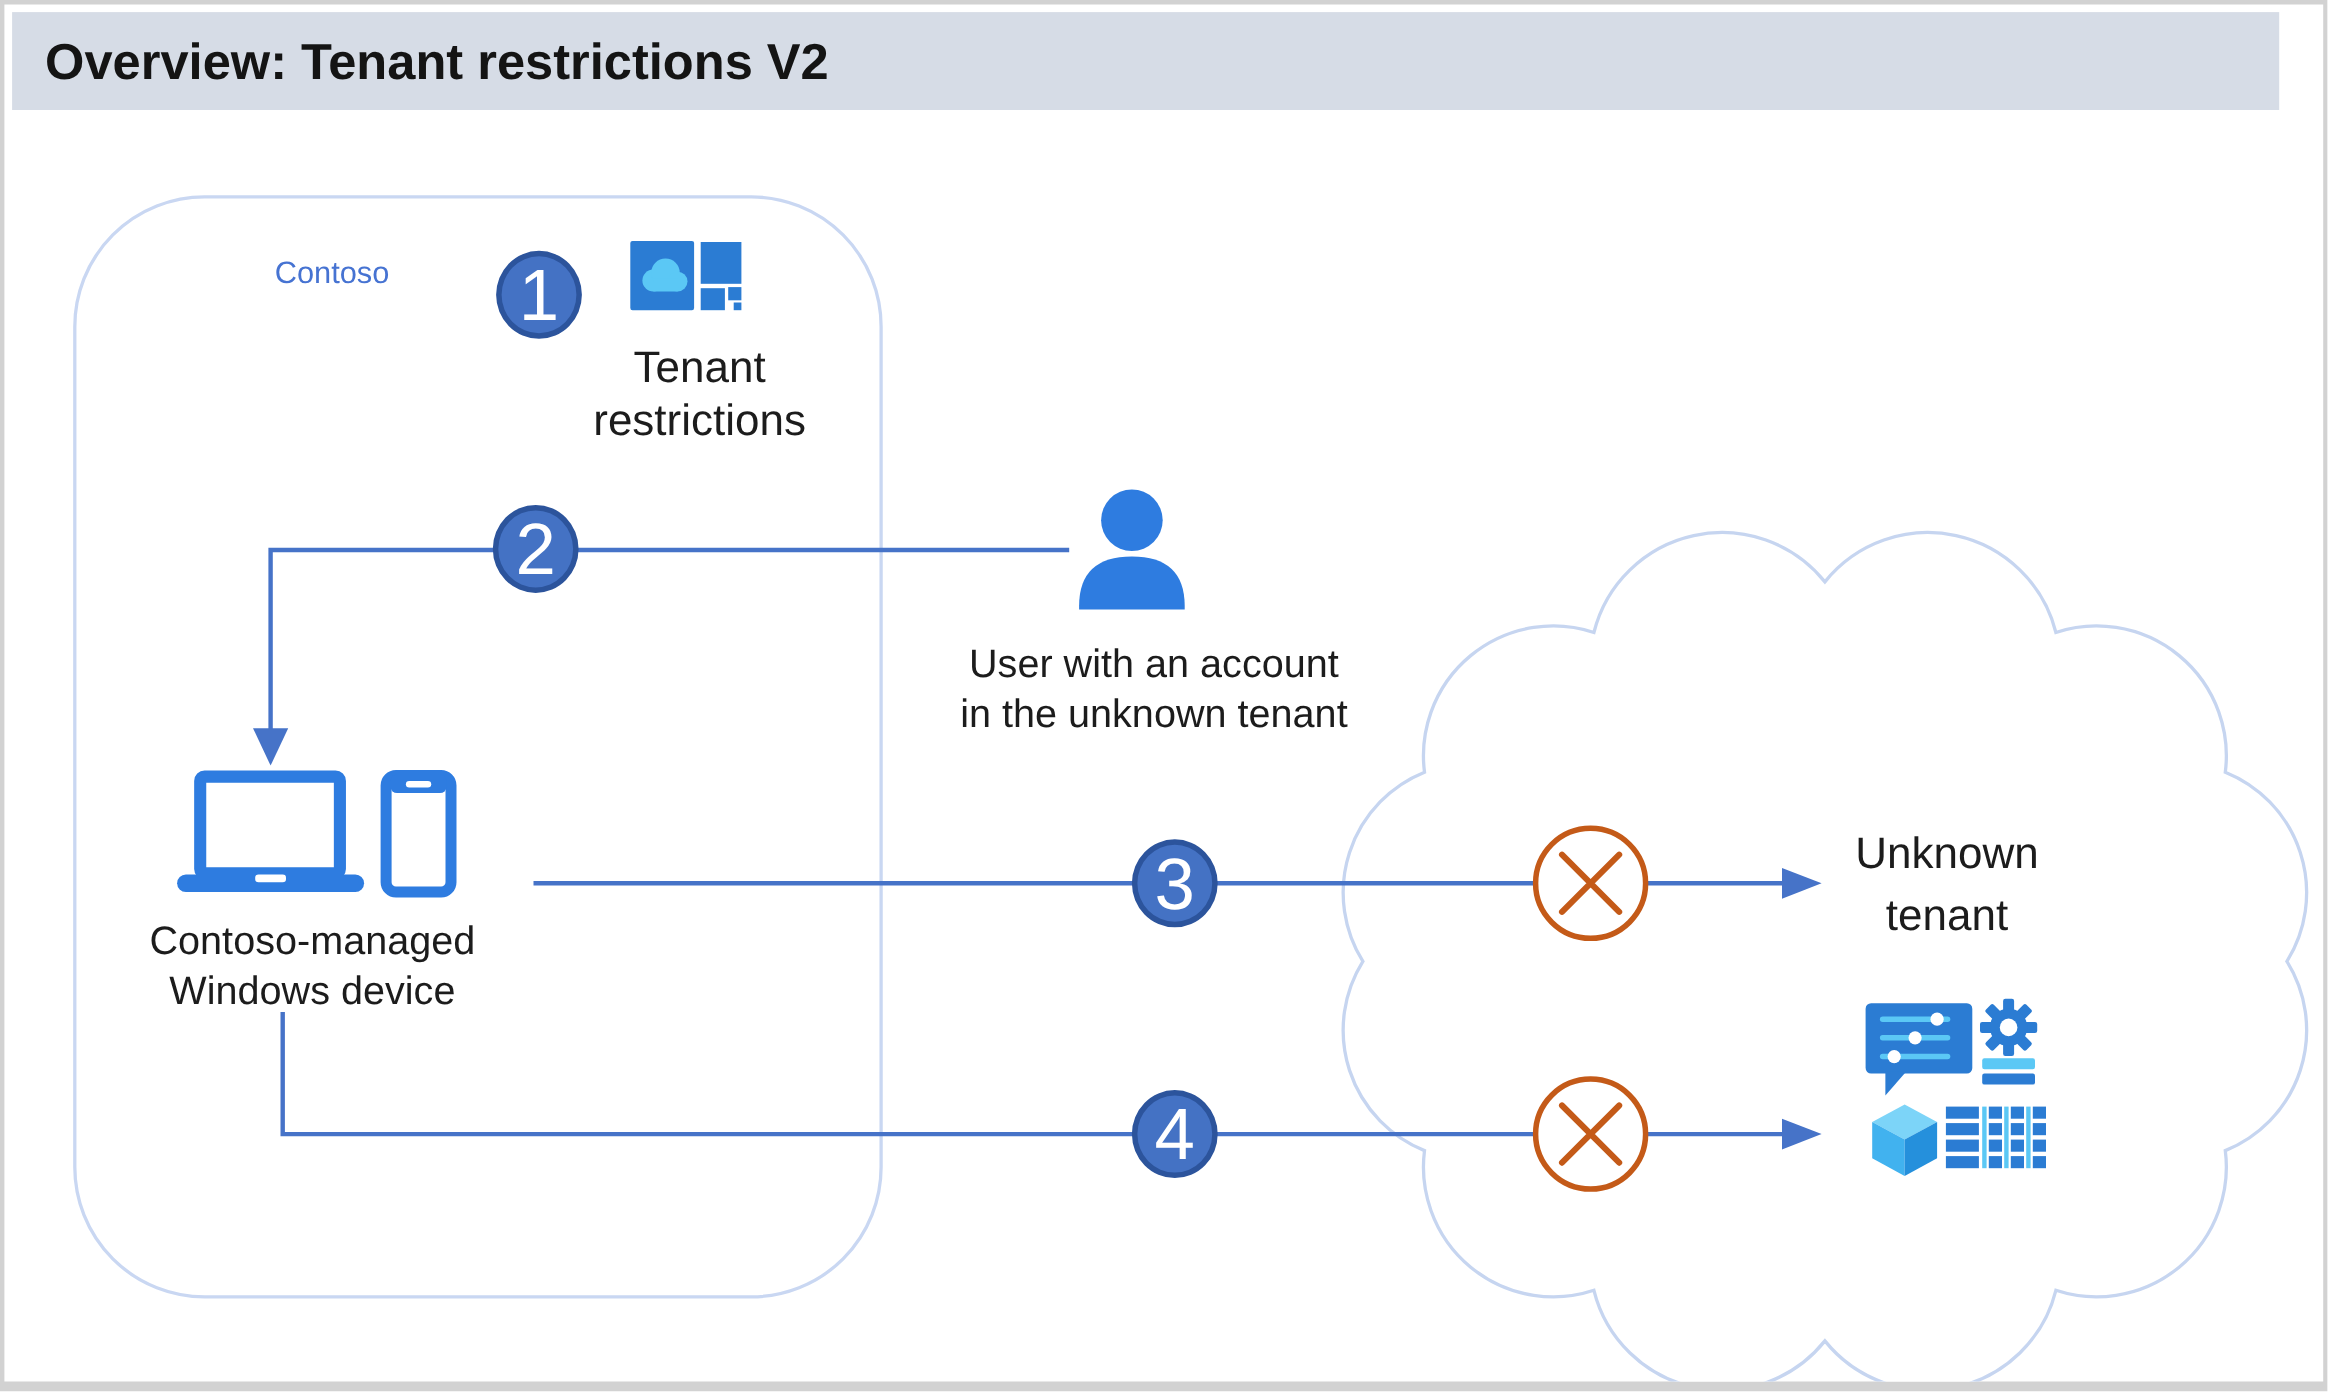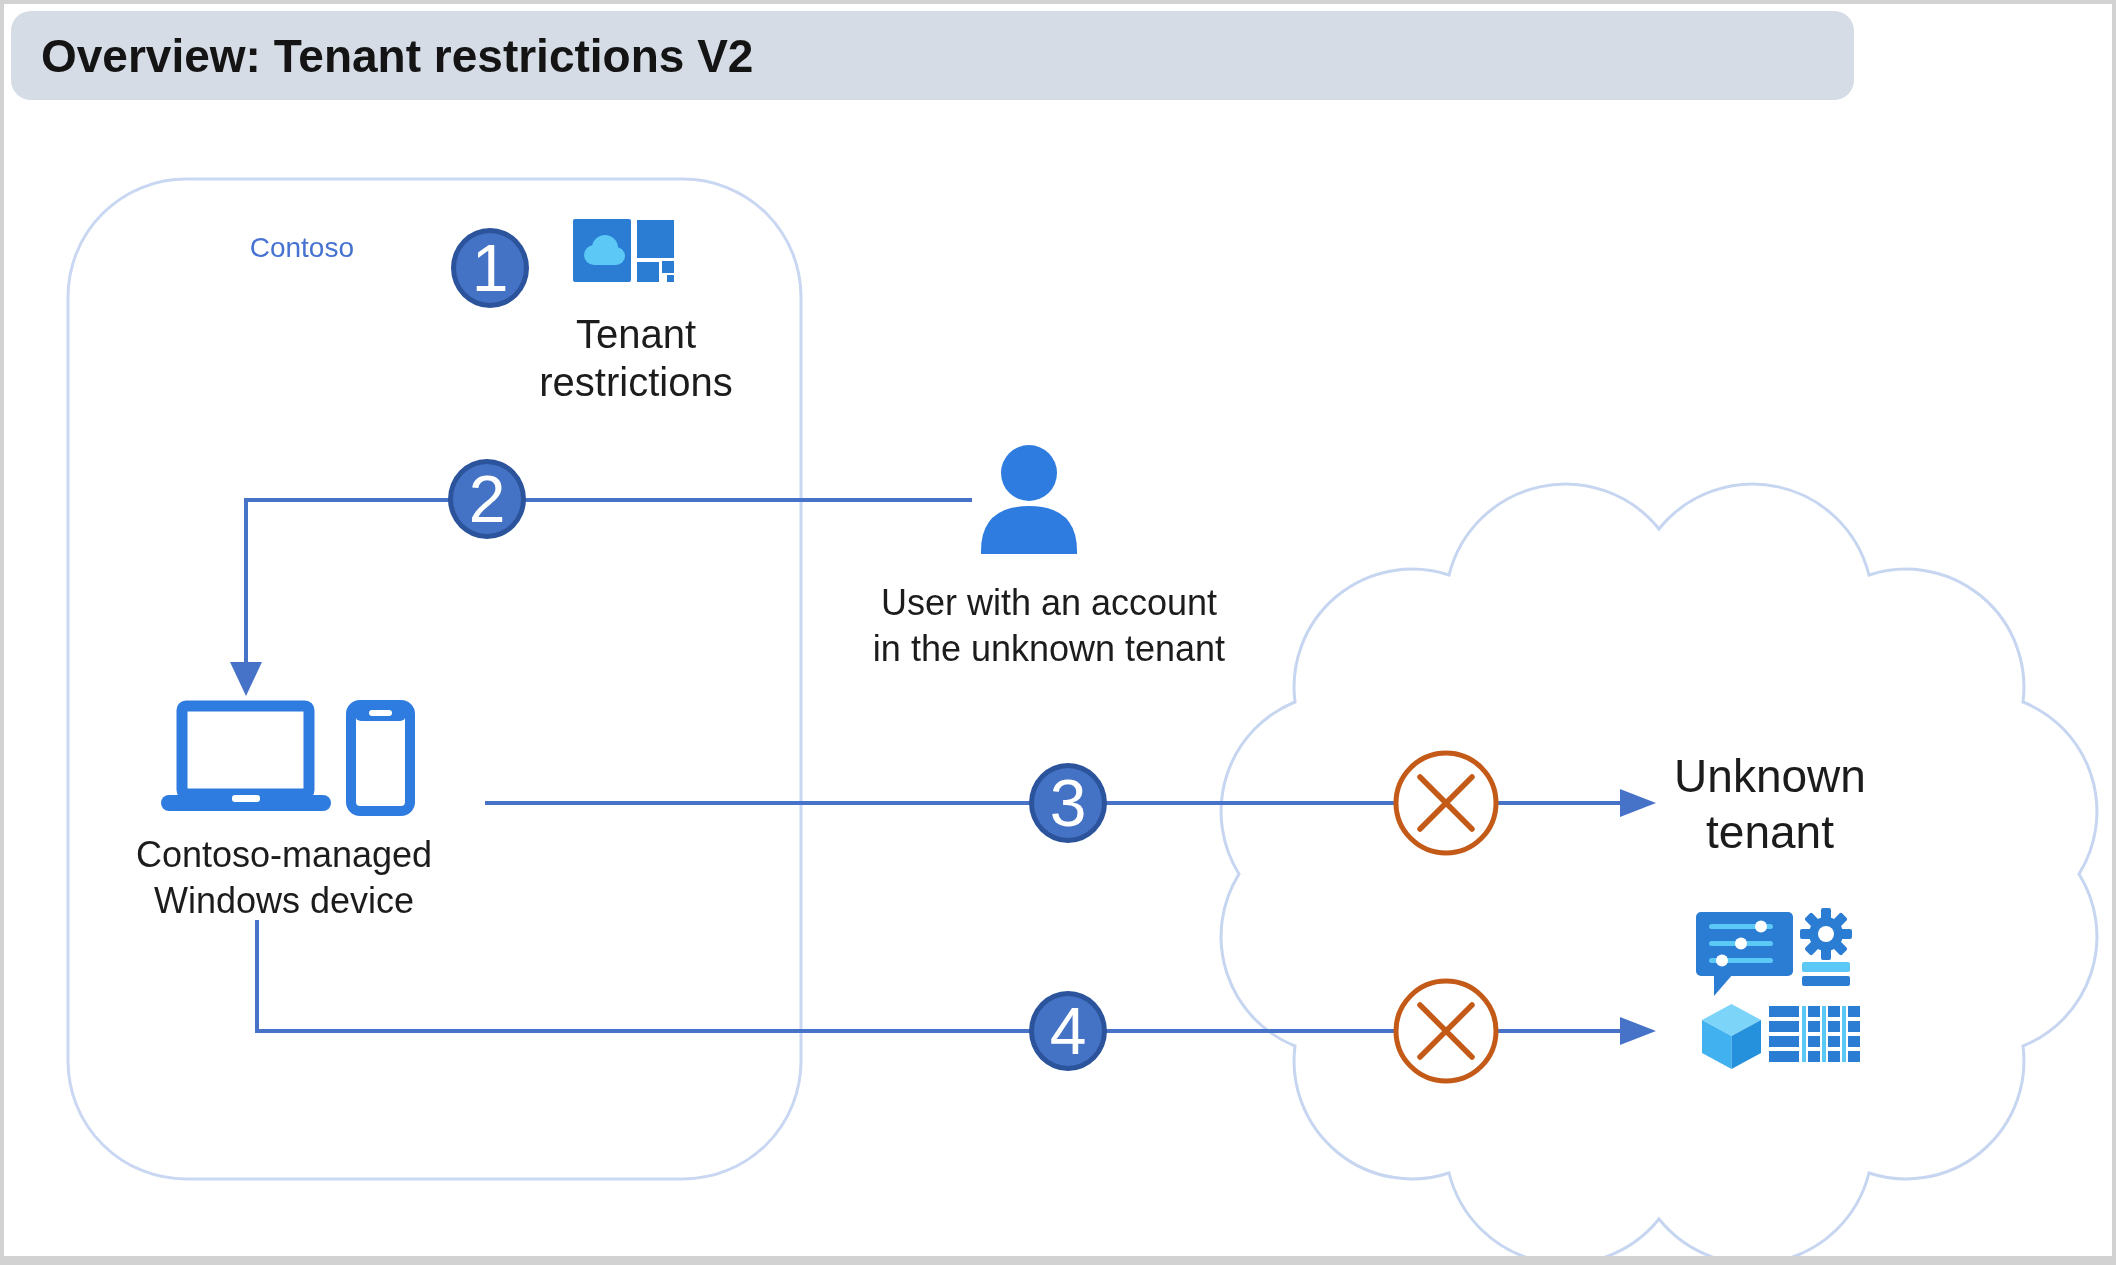--- a/index.html
+++ b/index.html
@@ -7,30 +7,30 @@
     --contoso-text:#4673d2; --container-stroke:#c9d7f2; --cloud-stroke:#c6d5f0;
     --connector-blue:#4673c8; --badge-fill:#4472c4; --badge-stroke:#2c549c;
     --badge-text:#ffffff; --deny-orange:#c45a18; --icon-blue:#2b7cd3;
     --device-blue:#2e7ce0; --icon-cyan:#5bc8f5; --cube-top:#7cd4f8;
     --cube-left:#41b2ef; --cube-right:#2590dc;
   }
   html,body{margin:0;padding:0;background:#ffffff;}
   body{font-family:"Liberation Sans","DejaVu Sans",sans-serif;}
   .stage{position:relative;width:2116px;height:1265px;box-sizing:border-box;
          border:4px solid var(--frame-border);border-bottom-width:9px;background:#fff;overflow:hidden;}
-  .titlebar{position:absolute;left:7px;top:7px;width:1843px;height:89px;
-            background:var(--titlebar-bg);display:flex;align-items:center;border-radius:20px;}
+  .titlebar{position:absolute;left:7px;top:7px;width:2061px;height:89px;
+            background:var(--titlebar-bg);display:flex;align-items:center;}
   .titlebar .t{font-size:46px;font-weight:700;color:#141414;padding-left:30px;letter-spacing:0px;}
   .diagram-svg{position:absolute;left:0;top:0;width:2116px;height:1265px;}
   .lbl{position:absolute;color:var(--text);text-align:center;white-space:pre-line;}
   .lbl-contoso{left:150px;top:228px;width:200px;text-align:right;font-size:28px;color:var(--contoso-text);}
   .lbl-tr{left:482px;top:306px;width:300px;font-size:40px;line-height:48px;}
   .lbl-user{left:845px;top:576px;width:400px;font-size:36px;line-height:46px;}
   .lbl-device{left:100px;top:828px;width:360px;font-size:36px;line-height:46px;}
-  .lbl-unknown{left:1616px;top:744px;width:300px;font-size:46px;line-height:56px;}
+  .lbl-unknown{left:1616px;top:744px;width:300px;font-size:40px;line-height:56px;}
   .badge{position:absolute;width:78px;height:80px;box-sizing:border-box;border-radius:50%;
          background:var(--badge-fill);border:5px solid var(--badge-stroke);
          display:flex;align-items:center;justify-content:center;
          color:var(--badge-text);font-size:66px;font-weight:400;line-height:1;}
   .badge-1{left:447px;top:224px;}
   .badge-2{left:444px;top:455px;}
   .badge-3{left:1025px;top:759px;}
   .badge-4{left:1025px;top:987px;}
   .icon-abs{position:absolute;}
   

